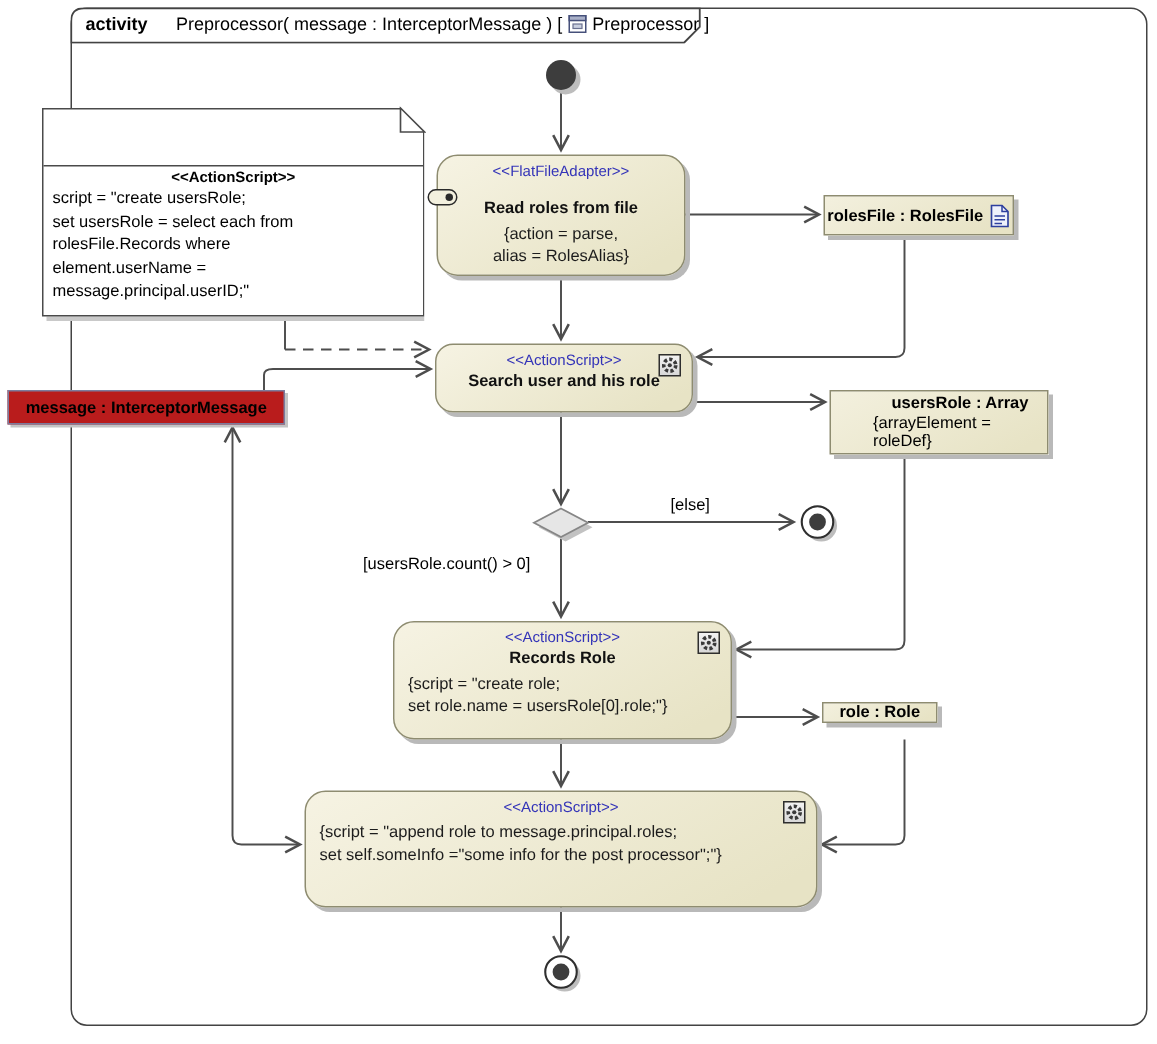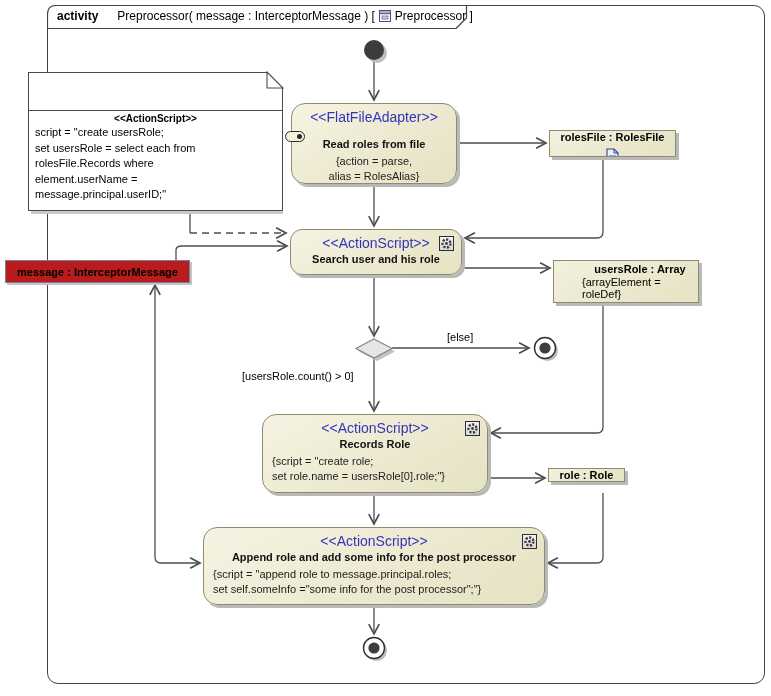--- a/index.html
+++ b/index.html
@@ -21,21 +21,21 @@
     display:flex;align-items:center;gap:3px;
   }
   .tab-text b{margin-right:16px;}
   
   .action{
     background:linear-gradient(150deg,#f6f3e3 0%,#e7e3c5 90%);
     border:1px solid #8e8c70;border-radius:13px;
     box-shadow:3px 3px 0 #b9b9b9;
     font-size:11px;text-align:center;
   }
-  .stereo{color:#3434b8;font-size:14px;margin-top:5px;}
+  .stereo{color:#3434b8;font-size:10px;margin-top:5px;}
   .aname{font-weight:bold;font-size:11px;margin-top:2px;color:#111;}
   .props{font-size:11px;color:#1c1c1c;margin-top:4px;line-height:15px;}
   .props.left{text-align:left;padding-left:9px;padding-right:6px;}
   .corner-icon{position:absolute;top:6px;right:7px;}
   
   .objnode{
     background:linear-gradient(150deg,#f3f0de 0%,#e7e3c5 90%);
     border:1px solid #8e8c70;box-shadow:3px 3px 0 #b9b9b9;
     font-size:11px;display:flex;align-items:center;justify-content:center;gap:5px;
   }
@@ -162,21 +162,21 @@
   <div class="corner-icon togglebox">
       <span class="dot"></span>
     </div>
   <div class="aname">Read roles from file</div>
   <div class="props">
     <div>{action = parse,</div>
     <div>alias = RolesAlias}</div>
   </div>
 </div>
 
-<div class="node objnode" style="left:549px;top:130px;width:127px;height:27px;flex-direction:column;">
+<div class="node objnode" style="left:549px;top:130px;width:127px;height:27px;">
   <span class="bold">rolesFile : RolesFile</span>
   <svg width="13" height="16">
     <path d="M1,1 L8,1 L12,5 L12,15 L1,15 Z" fill="#eef1fb" stroke="#2d3f9e" stroke-width="1.1"></path>
     <path d="M8,1 L8,5 L12,5" fill="none" stroke="#2d3f9e" stroke-width="1"></path>
     <line x1="3" y1="8" x2="10" y2="8" stroke="#2d3f9e" stroke-width="0.9"></line>
     <line x1="3" y1="10.5" x2="10" y2="10.5" stroke="#2d3f9e" stroke-width="0.9"></line>
     <line x1="3" y1="13" x2="8" y2="13" stroke="#2d3f9e" stroke-width="0.9"></line>
   </svg>
 </div>
 
@@ -223,18 +223,17 @@
 </div>
 
 <div class="node action" style="left:203px;top:527px;width:342px;height:78px;border-radius:14px;">
   <div class="stereo">&lt;&lt;ActionScript&gt;&gt;</div>
   <div class="corner-icon gearbox">
     <svg width="13" height="13">
         <circle cx="6.5" cy="6.5" r="4" fill="none" stroke="#3a3a3a" stroke-width="2.4" stroke-dasharray="2.1 1.5"></circle>
         <circle cx="6.5" cy="6.5" r="1.4" fill="#3a3a3a"></circle>
       </svg>
   </div>
-  <div class="aname">Append role and add some info for the post processor</div>
   <div class="props left">
     <div>{script = "append role to message.principal.roles;</div>
     <div>set self.someInfo ="some info for the post processor";"}</div>
   </div>
 </div>
 
 </body></html>

